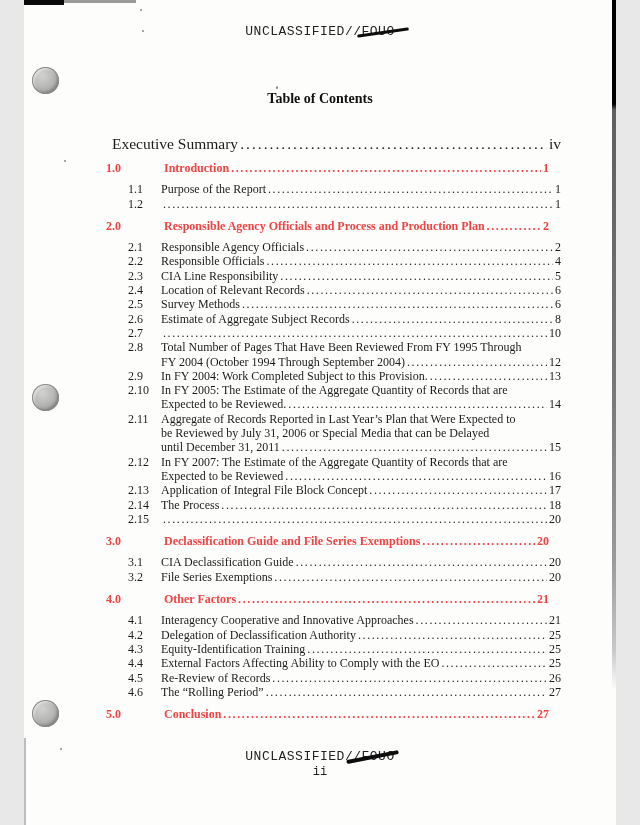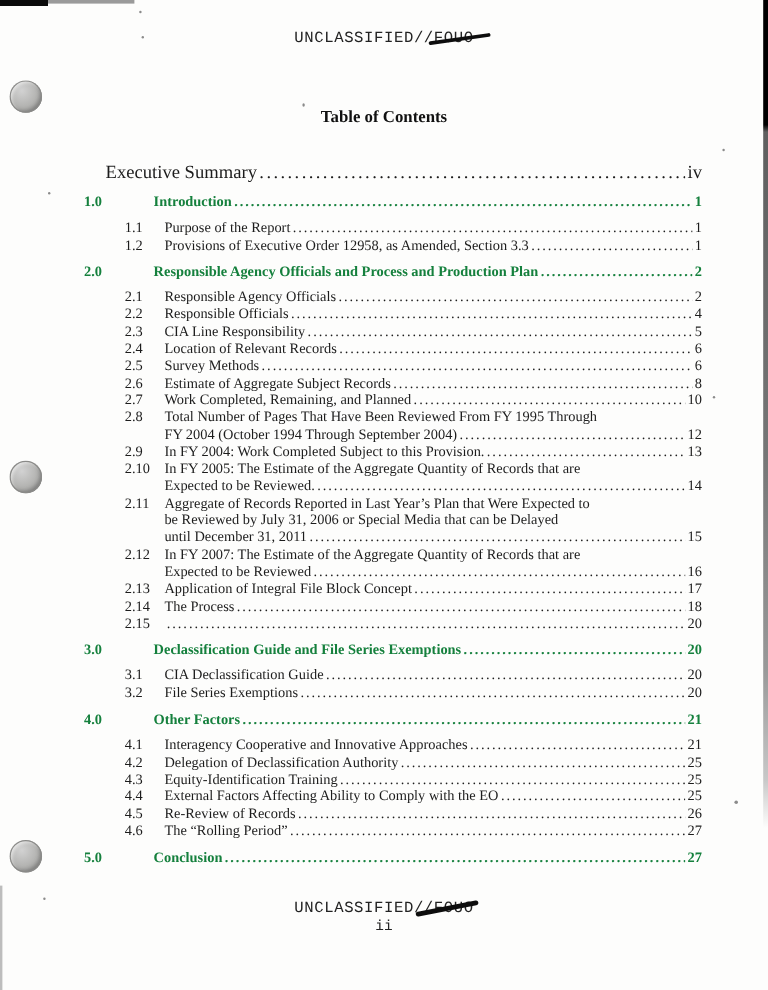--- a/index.html
+++ b/index.html
@@ -1,17 +1,17 @@
 <!DOCTYPE html>
 <html><head>
 <meta charset="utf-8">
 <style>
   html,body { margin:0; padding:0; background:#e8e8e8; }
   .page {
-    position:relative; width:640px; height:825px; margin:0 auto;
+    position:relative; width:592px; height:825px; margin:0 auto;
     background:#fdfdfc; overflow:hidden;
     font-family:"Liberation Serif","DejaVu Serif",serif; color:#1a1a1a;
   }
   
   .corner-mark-black { position:absolute; left:0; top:0; width:40px; height:5px; background:#0a0a0a; }
   .corner-mark-gray  { position:absolute; left:40px; top:0; width:72px; height:3px; background:#9a9a9a; }
   .edge-line-right {
     position:absolute; right:0; top:0; width:4px; height:690px;
     background:linear-gradient(#000 0,#000 104px,#5f5f5f 110px,#767676 380px,#9a9a9a 560px,#c8c8c8 650px,rgba(200,200,200,0) 690px);
   }
@@ -36,21 +36,21 @@
   }
   .footer { position:absolute; top:749px; left:0; right:0; text-align:center; }
   .footer .struck::after { left:-16px; right:-4px; height:3.5px; transform:rotate(-11deg); top:42%; }
   .page-num { font-family:"Liberation Mono","DejaVu Sans Mono",monospace; font-size:12px; margin-top:1px; color:#222; }
   
   .title { margin:52px 0 0; text-align:center; font-size:14px; font-weight:bold; color:#111; }
   
   .toc { margin-top:28px; padding:0 55px 0 70px; }
   .row { display:flex; font-size:12px; line-height:14.3px; color:#1c1c1c; }
   .row .num { flex:none; }
-  .lvl1 { font-weight:bold; margin:8px 0 7px; color:#15803d; }
+  .lvl1 { font-weight:bold; margin:8px 12px 7px; color:#ef4444; }
   .lvl1 .num { width:58px; }
   .lvl2 .num { margin-left:34px; width:33px; }
   .body { flex:1 1 auto; min-width:0; }
   .cont { white-space:nowrap; overflow:hidden; }
   .last { display:flex; white-space:nowrap; }
   .last .txt { flex:none; }
   .leader { flex:1 1 auto; overflow:hidden; margin:0 2px; letter-spacing:1.6px; min-width:6px; }
   .pg { flex:none; }
   .exec { font-size:15.5px; line-height:18px; margin:0 0 7px; padding-left:18px; font-weight:normal; }
   .exec .leader { letter-spacing:2px; }
@@ -109,21 +109,20 @@
             <span class="txt">Purpose of the Report</span>
             <span class="leader">............................................................................................................................................................................................................................................................................................................</span>
             <span class="pg">1</span>
           </div>
         </div>
       </div>
       <div class="row lvl2">
         <span class="num">1.2</span>
         <div class="body">
           <div class="last">
-            <span class="txt">Provisions of Executive Order 12958, as Amended, Section 3.3</span>
             <span class="leader">............................................................................................................................................................................................................................................................................................................</span>
             <span class="pg">1</span>
           </div>
         </div>
       </div>
       <div class="row lvl1">
         <span class="num">2.0</span>
         <div class="body">
           <div class="last">
             <span class="txt">Responsible Agency Officials and Process and Production Plan</span>
@@ -189,21 +188,20 @@
             <span class="txt">Estimate of Aggregate Subject Records</span>
             <span class="leader">............................................................................................................................................................................................................................................................................................................</span>
             <span class="pg">8</span>
           </div>
         </div>
       </div>
       <div class="row lvl2">
         <span class="num">2.7</span>
         <div class="body">
           <div class="last">
-            <span class="txt">Work Completed, Remaining, and Planned</span>
             <span class="leader">............................................................................................................................................................................................................................................................................................................</span>
             <span class="pg">10</span>
           </div>
         </div>
       </div>
       <div class="row lvl2">
         <span class="num">2.8</span>
         <div class="body">
           <div class="cont">Total Number of Pages That Have Been Reviewed From FY 1995 Through</div>
           <div class="last">

